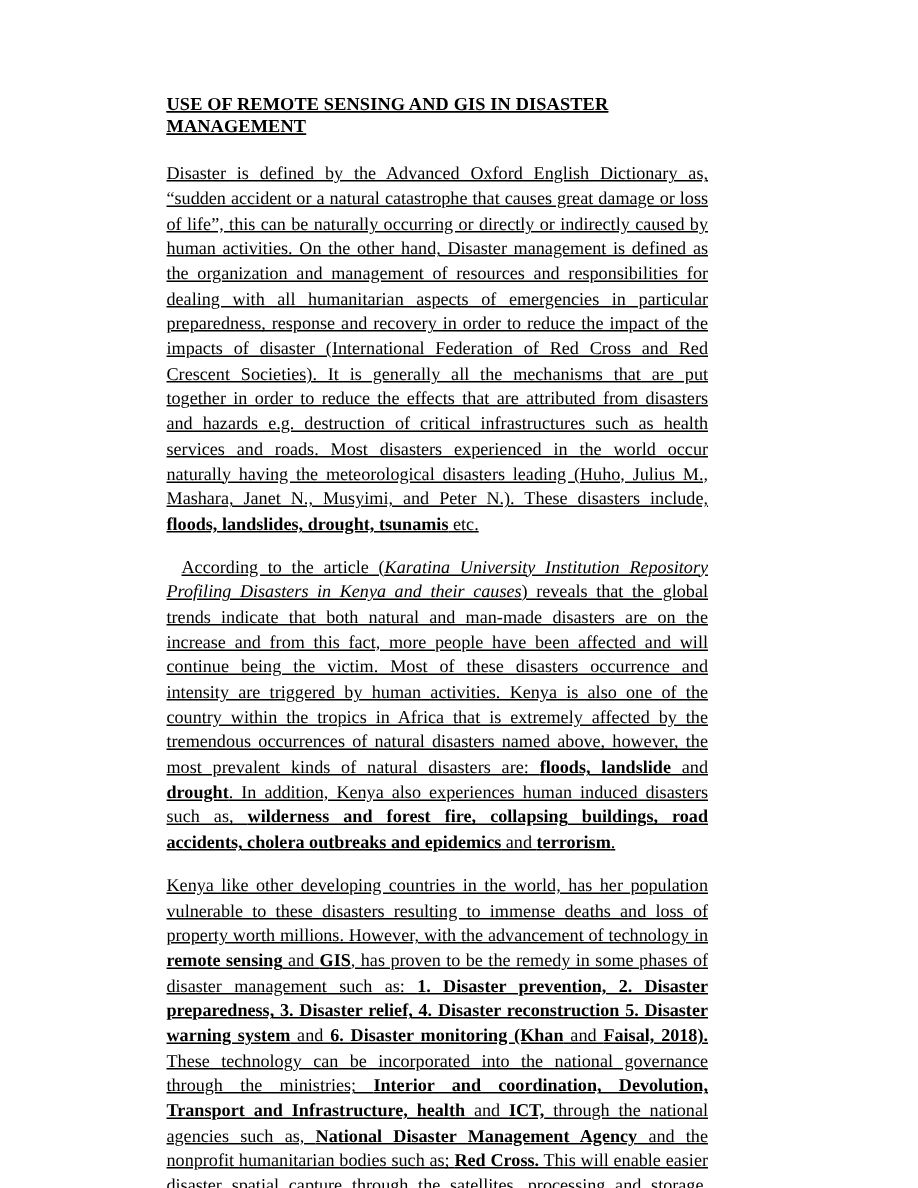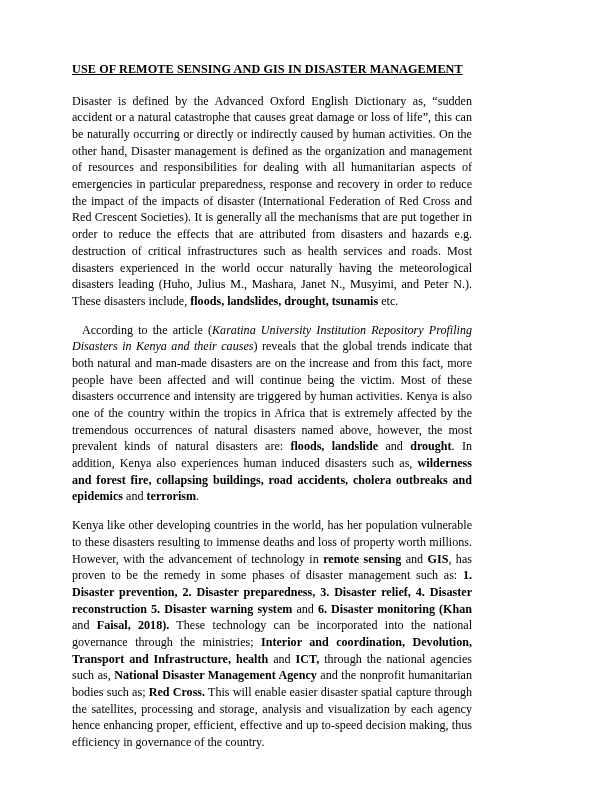--- a/index.html
+++ b/index.html
@@ -12,22 +12,23 @@
     height: 792px;
     font-family: "Liberation Serif", "DejaVu Serif", serif;
     color: #000000;
     position: relative;
     overflow: hidden;
   }
   .page {
     width: 544px;
     height: 792px;
     box-sizing: border-box;
-    padding: 62px 72px 40px 72px;
+    padding: 62px 72px 40px 111px;
     position: relative;
+    text-decoration: underline;
   }
   .doc-title {
     font-size: 12.2px;
     font-weight: bold;
     text-decoration: underline;
     letter-spacing: 0.1px;
     margin: 0 0 16px 0;
     line-height: 1.2;
   }
   .section-heading {

